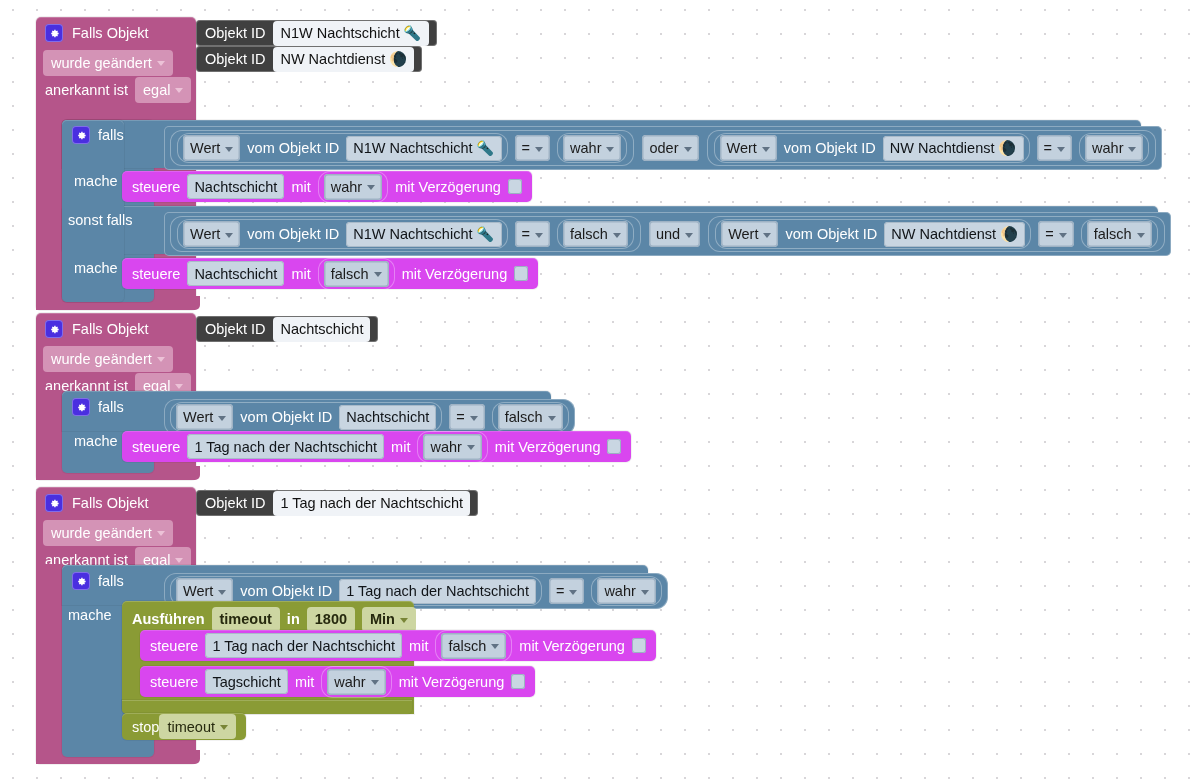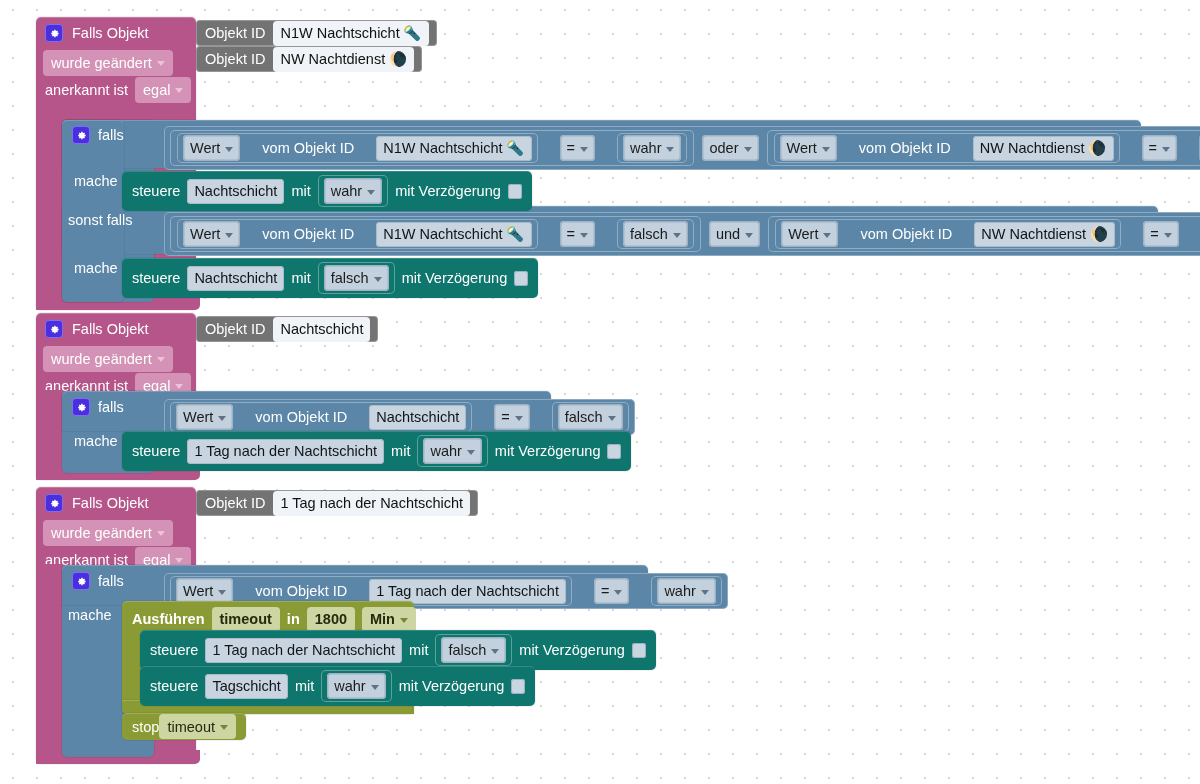--- a/index.html
+++ b/index.html
@@ -48,51 +48,51 @@
   .gear{
     width:18px;height:18px;border-radius:4px;background:#4a2fe0;
     display:inline-flex;align-items:center;justify-content:center;
     box-shadow:inset 0 0 0 1px rgba(255,255,255,.30);
     flex:none;
   }
   .gear svg{display:block;}
 
   
   .stm{
-    background:#0f766e;border-radius:5px;
+    background:#d946ef;border-radius:5px;
     box-shadow:inset 0 1px 0 rgba(255,255,255,.16), 0 0 0 1px rgba(0,0,0,.05);
     display:flex;align-items:center;gap:7px;
-    padding:0 10px;height:40px;color:#fff;font-size:14.5px;white-space:nowrap;
+    padding:0 10px;height:31px;color:#fff;font-size:14.5px;white-space:nowrap;
   }
   
   .grn{
     background:#8a9b35;border-radius:5px;
     box-shadow:inset 0 1px 0 rgba(255,255,255,.18), 0 0 0 1px rgba(0,0,0,.05);
   }
   .grn-hdr{display:flex;align-items:center;gap:7px;height:28px;padding:0 10px;color:#fff;font-size:14.5px;white-space:nowrap;}
   .grn-stm{display:flex;align-items:center;height:28px;padding:0 10px;color:#fff;font-size:14.5px;white-space:nowrap;}
 
   
   .valblk{
-    background:#5b86a7;border-radius:5px;
+    background:#5b86a7;border-radius:12px;
     box-shadow:inset 0 0 0 1px rgba(255,255,255,.30);
-    display:inline-flex;align-items:center;gap:22px;
+    display:inline-flex;align-items:center;gap:7px;
     padding:3px 7px;color:#fff;font-size:14.5px;white-space:nowrap;
   }
   .valblk.inner{background:transparent;box-shadow:inset 0 0 0 1px rgba(255,255,255,.32);}
   .opblk{
     display:inline-flex;align-items:center;gap:8px;
     padding:3px 6px;border-radius:5px;
     box-shadow:inset 0 0 0 1px rgba(255,255,255,.30);
     background:#5b86a7;white-space:nowrap;
   }
 
   
   .objblk{
-    background:#737373;border-radius:4px;
+    background:#404040;border-radius:4px;
     display:flex;align-items:center;gap:8px;
     height:26px;padding:0 8px 0 9px;
     color:#ffffff;font-size:14.5px;white-space:nowrap;
     box-shadow:inset 0 0 0 1px rgba(255,255,255,.25);
   }
 
   
   .fld{
     display:inline-flex;align-items:center;gap:5px;
     background:#e6ecf2;color:#1b1b1b;

